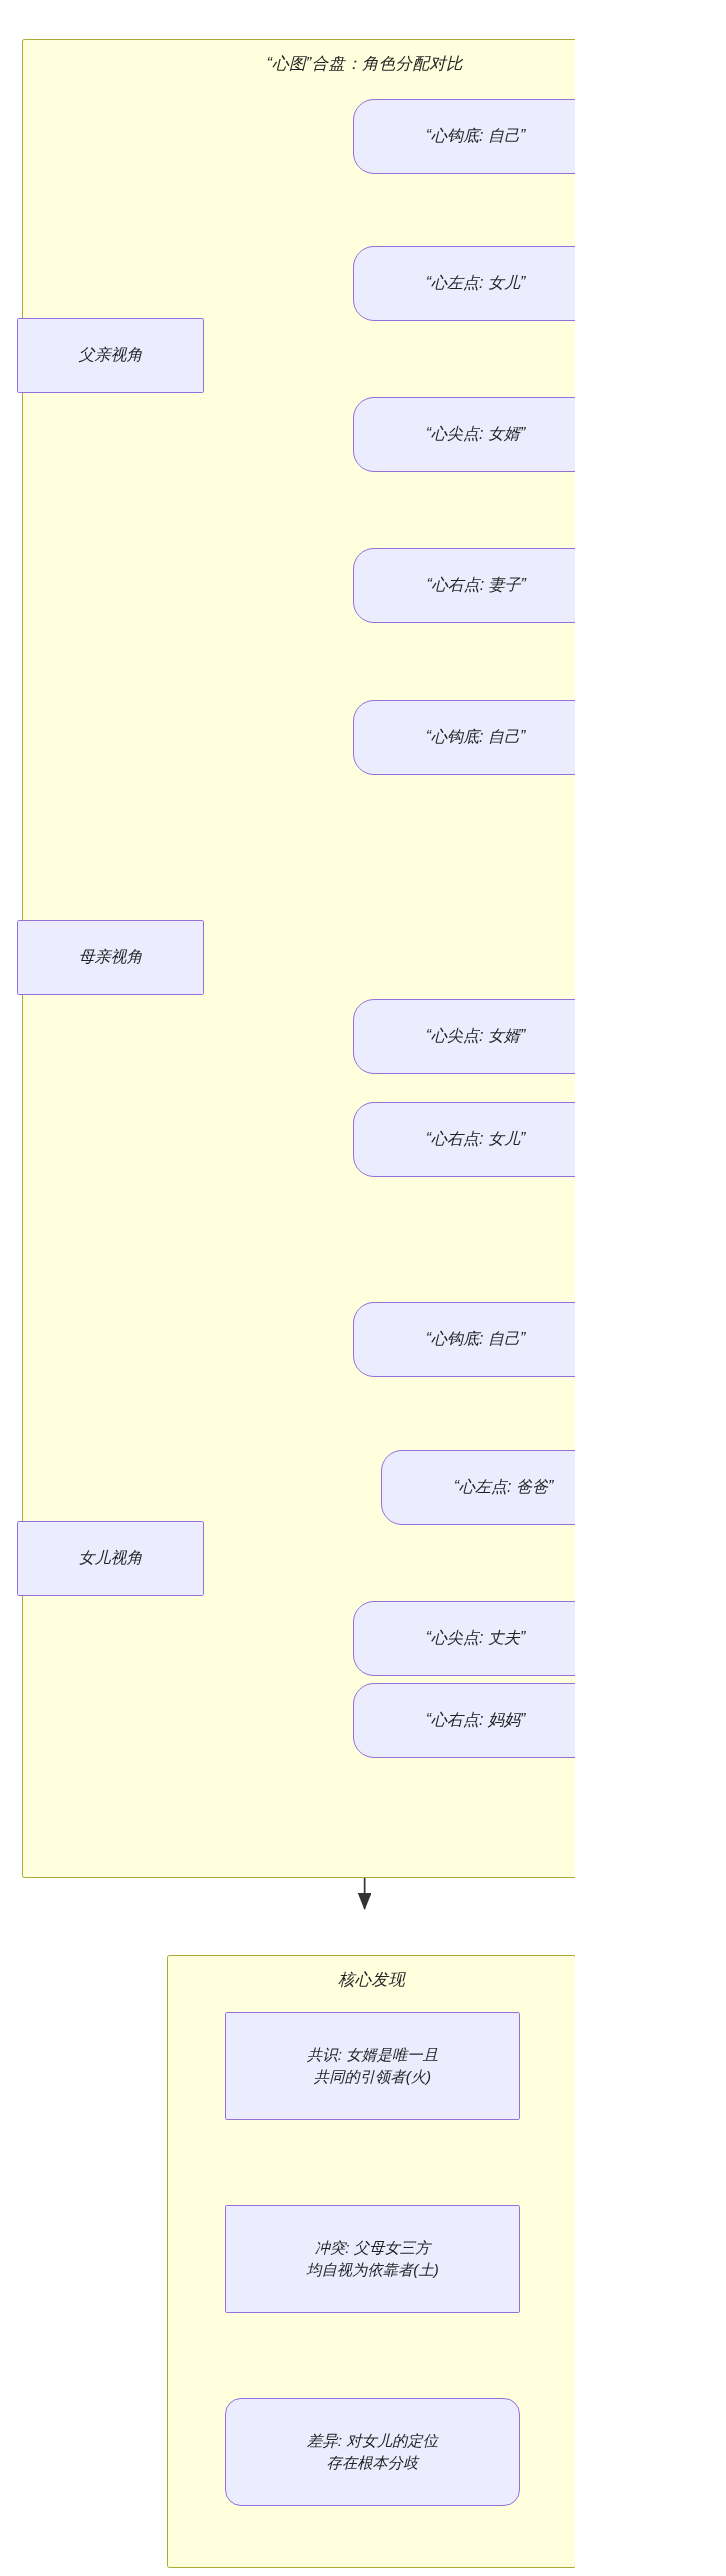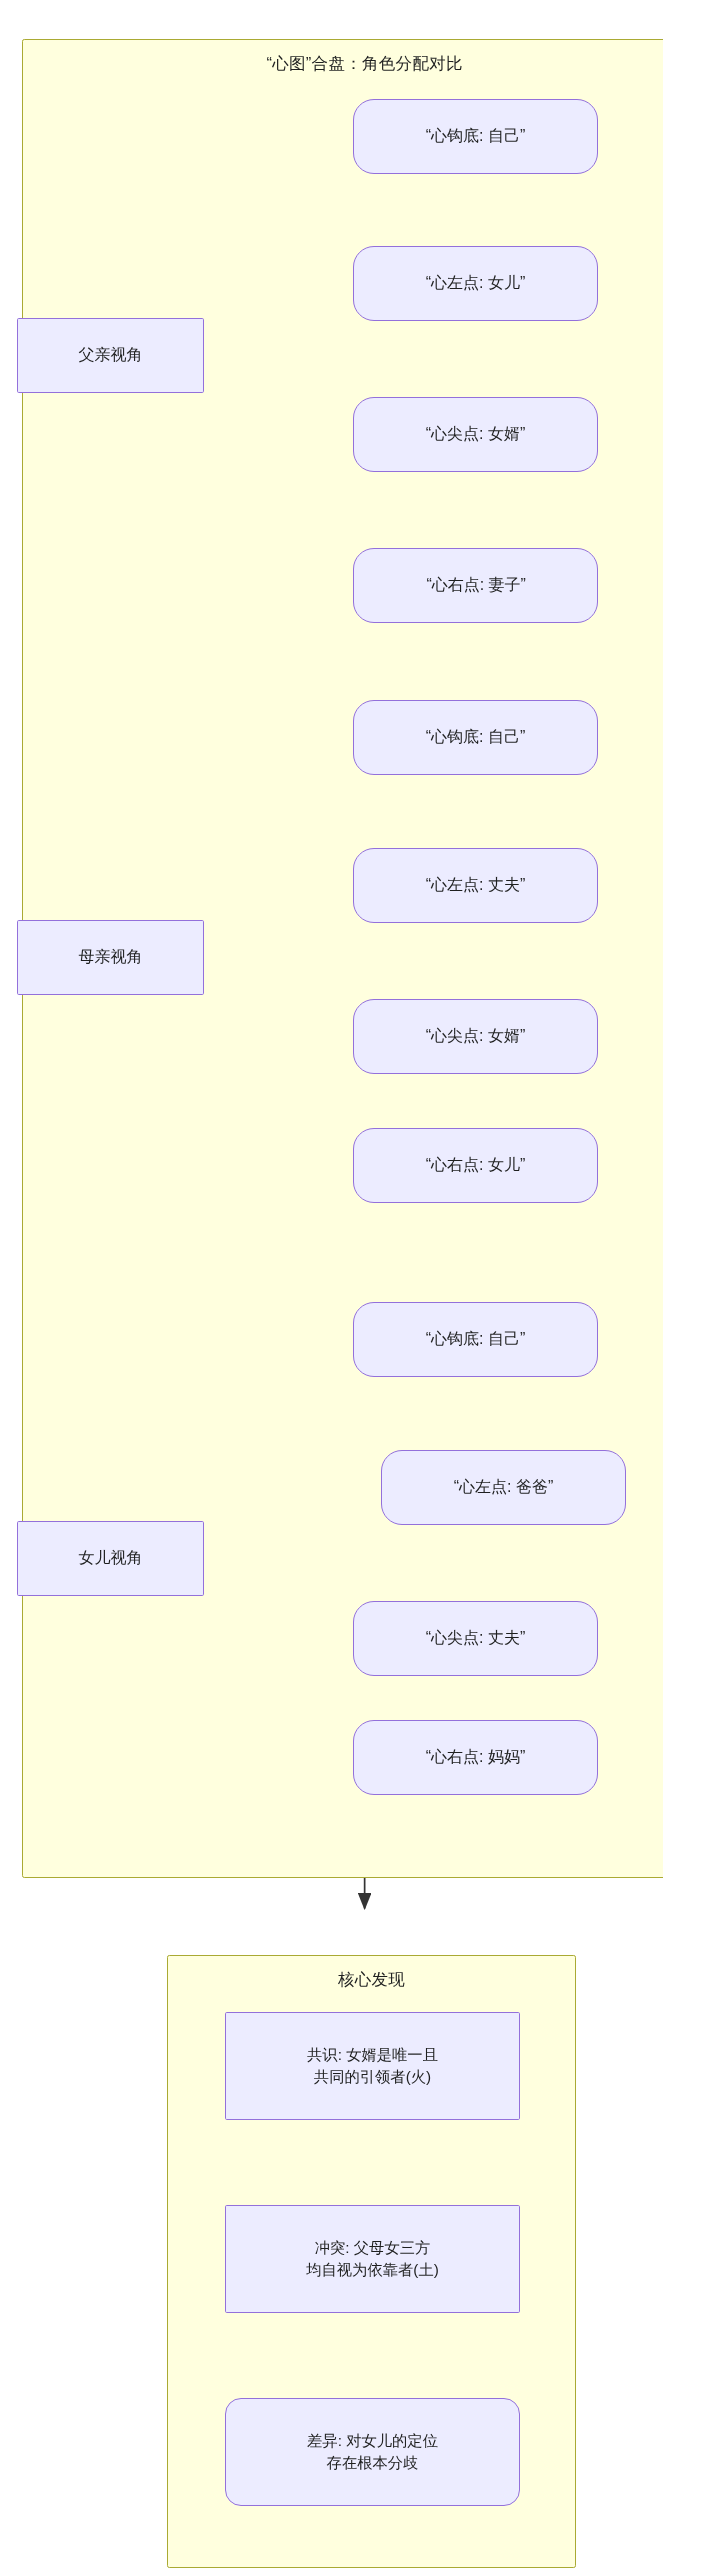--- a/index.html
+++ b/index.html
@@ -3,24 +3,25 @@
 <meta charset="utf-8">
 <title>心图合盘</title>
 <style>
   html,body{margin:0;padding:0;background:#ffffff;}
   body{
     font-family:"Liberation Sans","DejaVu Sans",sans-serif;
     -webkit-font-smoothing:antialiased;
   }
   #stage{
     position:relative;
-    width:663px;
+    width:575px;
     height:2576px;
     background:#ffffff;
     overflow:hidden;
+    font-style:italic;
   }
   
   .subgraph{
     position:absolute;
     background:#ffffde;
     border:1.1px solid #aaaa33;
     border-radius:2.3px;
     box-sizing:border-box;
   }
   #sg-main{ left:21.6px;  top:39px;   width:686px; height:1839px; }
@@ -109,30 +110,29 @@
   <div class="node perspective" style="top:318px;">父亲视角</div>
 
   <div class="node role" style="top:99px;">“心钩底: 自己”</div>
   <div class="node role" style="top:246px;">“心左点: 女儿”</div>
   <div class="node role" style="top:397px;">“心尖点: 女婿”</div>
   <div class="node role" style="top:548px;padding-left:7px;">“心右点: 妻子”</div>
 
   <div class="node perspective" style="top:920px;">母亲视角</div>
 
   <div class="node role" style="top:700px;">“心钩底: 自己”</div>
-  <div class="node role" style="top:848px;">“心左点: 丈夫”</div>
   <div class="node role" style="top:999px;">“心尖点: 女婿”</div>
-  <div class="node role" style="top:1128px;">“心右点: 女儿”</div>
+  <div class="node role" style="top:1102px;">“心右点: 女儿”</div>
 
   <div class="node perspective" style="top:1521px;">女儿视角</div>
 
   <div class="node role" style="top:1302px;">“心钩底: 自己”</div>
   <div class="node role" style="top:1450px;margin-left:28px;">“心左点: 爸爸”</div>
   <div class="node role" style="top:1601px;">“心尖点: 丈夫”</div>
-  <div class="node role" style="top:1720px;text-align:right;">“心右点: 妈妈”</div>
+  <div class="node role" style="top:1683px;text-align:right;">“心右点: 妈妈”</div>
 
   <div class="subgraph" id="sg-find">
     <div class="subgraph-title" id="sg-find-title">核心发现</div>
 
     <div class="node finding" style="top:56px;">共识: 女婿是唯一且
 共同的引领者(火)</div>
     <div class="node finding" style="top:249px;">冲突: 父母女三方
 均自视为依靠者(土)</div>
     <div class="node finding" style="top:442px;border-radius:16px;">差异: 对女儿的定位
 存在根本分歧</div>

